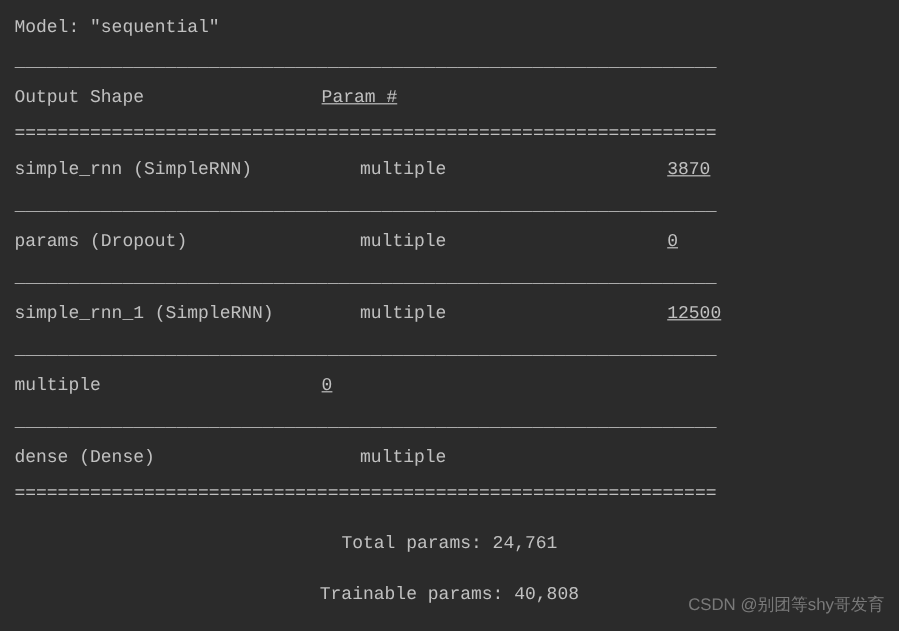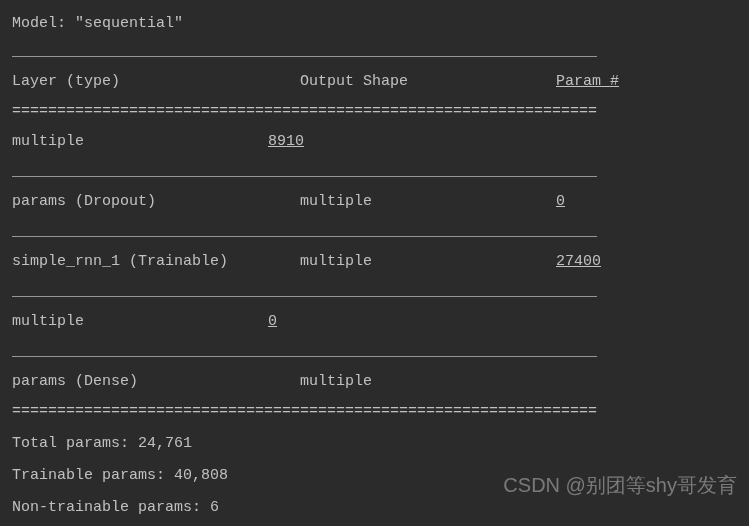--- a/index.html
+++ b/index.html
@@ -46,78 +46,79 @@
     }
     .col-output {
       width: 256px;
       flex-shrink: 0;
     }
     .col-param {
       flex: 1;
       text-decoration: underline;
     }
     .summary-line {
-      margin: 8px 0;
+      margin: 18px 0;
+      text-align: center;
     }
     .watermark {
       position: absolute;
-      bottom: 25px;
+      bottom: 12px;
       right: 12px;
       color: rgba(200, 200, 200, 0.5);
-      font-size: 20px;
+      font-size: 14px;
       font-family: sans-serif;
     }
   </style>
 </head>
 <body>
 
 <div class="model-line">Model: "sequential"</div>
 
 <div class="divider-thin">_________________________________________________________________</div>
 
 <div class="header-row">
-  <div class="col-layer">Layer (type)</div>
   <div class="col-output">Output Shape</div>
   <div class="col-param">Param #</div>
 </div>
 
 <div class="divider-thick">=================================================================</div>
 
 <div class="data-row">
+  <div class="col-layer">simple_rnn (SimpleRNN)</div>
   <div class="col-output">multiple</div>
-  <div class="col-param">8910</div>
+  <div class="col-param">3870</div>
 </div>
 
 <div class="divider-thin">_________________________________________________________________</div>
 
 <div class="data-row">
   <div class="col-layer">params (Dropout)</div>
   <div class="col-output">multiple</div>
   <div class="col-param">0</div>
 </div>
 
 <div class="divider-thin">_________________________________________________________________</div>
 
 <div class="data-row">
-  <div class="col-layer">simple_rnn_1 (Trainable)</div>
+  <div class="col-layer">simple_rnn_1 (SimpleRNN)</div>
   <div class="col-output">multiple</div>
-  <div class="col-param">27400</div>
+  <div class="col-param">12500</div>
 </div>
 
 <div class="divider-thin">_________________________________________________________________</div>
 
 <div class="data-row">
   <div class="col-output">multiple</div>
   <div class="col-param">0</div>
 </div>
 
 <div class="divider-thin">_________________________________________________________________</div>
 
 <div class="data-row">
-  <div class="col-layer">params (Dense)</div>
+  <div class="col-layer">dense (Dense)</div>
   <div class="col-output">multiple</div>
 </div>
 
 <div class="divider-thick">=================================================================</div>
 
 <div class="summary-line">Total params: 24,761</div>
 <div class="summary-line">Trainable params: 40,808</div>
 <div class="summary-line">Non-trainable params: 6</div>
 
 <div class="divider-thin">_________________________________________________________________</div>

